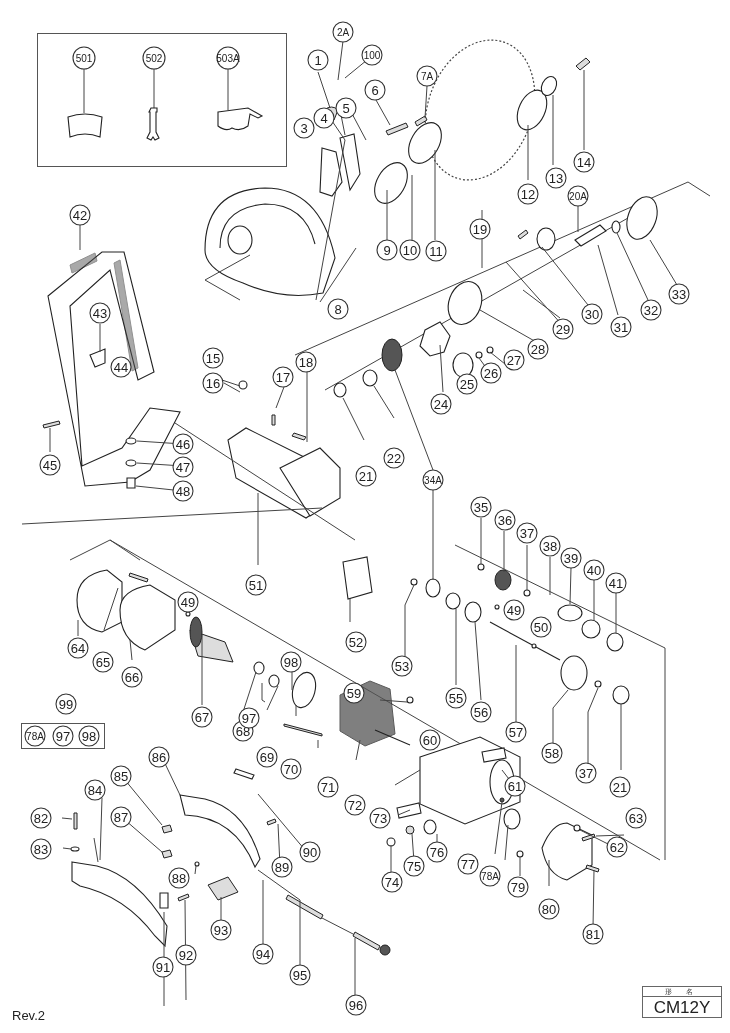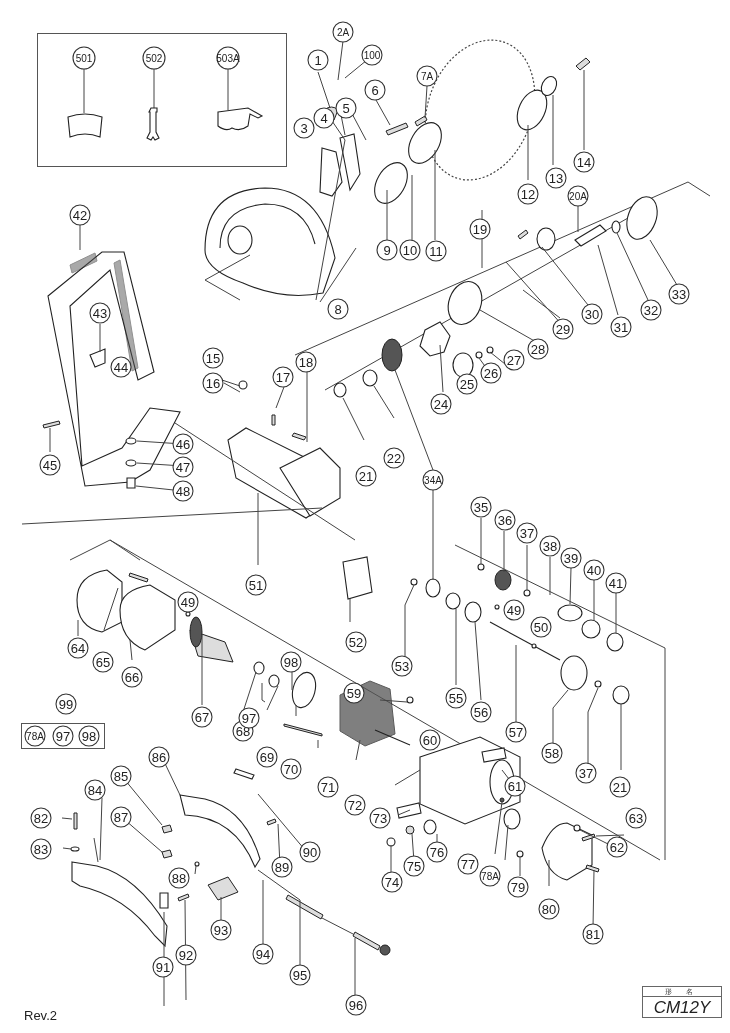--- a/index.html
+++ b/index.html
@@ -15,22 +15,22 @@
   .part-dark { stroke:#222; stroke-width:1; fill:#555; }
   .part-grey { stroke:#222; stroke-width:1; fill:#ddd; }
   .dotted { stroke:#444; stroke-width:1.2; fill:none; stroke-dasharray:2 2; }
   #accessory-box { position:absolute; left:37px; top:33px; width:250px; height:134px;
                    border:1px solid #555; box-sizing:border-box; }
   #kit-box { position:absolute; left:21px; top:723px; width:84px; height:26px;
              border:1px solid #555; box-sizing:border-box; }
   #model-box { position:absolute; left:642px; top:986px; width:80px; height:32px;
                border:1px solid #666; box-sizing:border-box; text-align:center; }
   #model-box .hdr { font-size:7px; height:9px; line-height:9px; border-bottom:1px solid #666; color:#333; letter-spacing:6px; }
-  #model-box .val { font-size:17px; line-height:22px; color:#222;font-style:italic; }
-  #rev { position:absolute; left:24px; top:1008px; font-size:13px; color:#222; }
+  #model-box .val { font-size:17px; line-height:22px; color:#222; }
+  #rev { position:absolute; left:12px; top:1008px; font-size:13px; color:#222; }
 </style>
 </head>
 <body>
 
 <div id="accessory-box"></div>
 <div id="kit-box"></div>
 
 <svg id="diagram" width="730" height="1033" viewBox="0 0 730 1033">
 
   <g>

